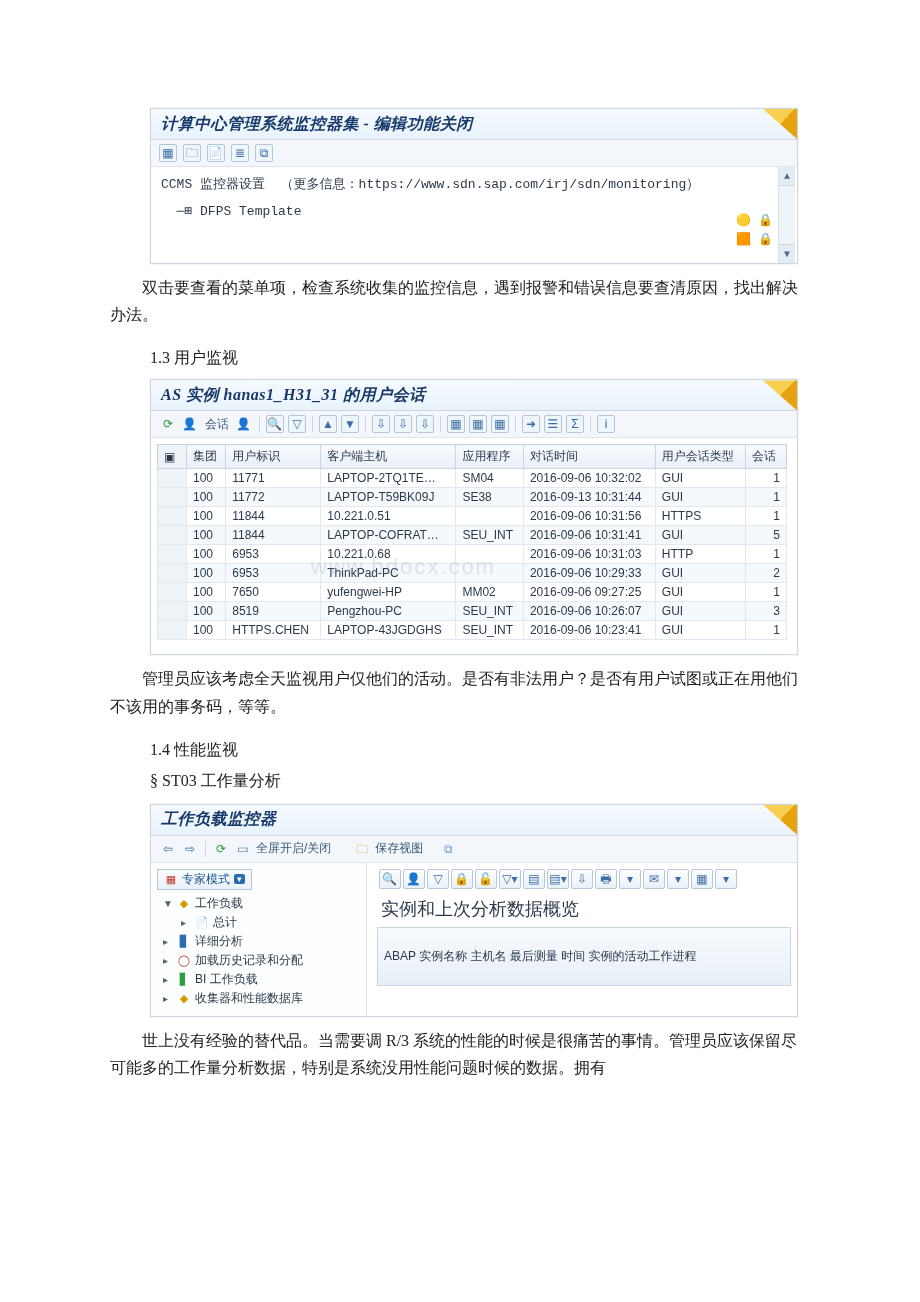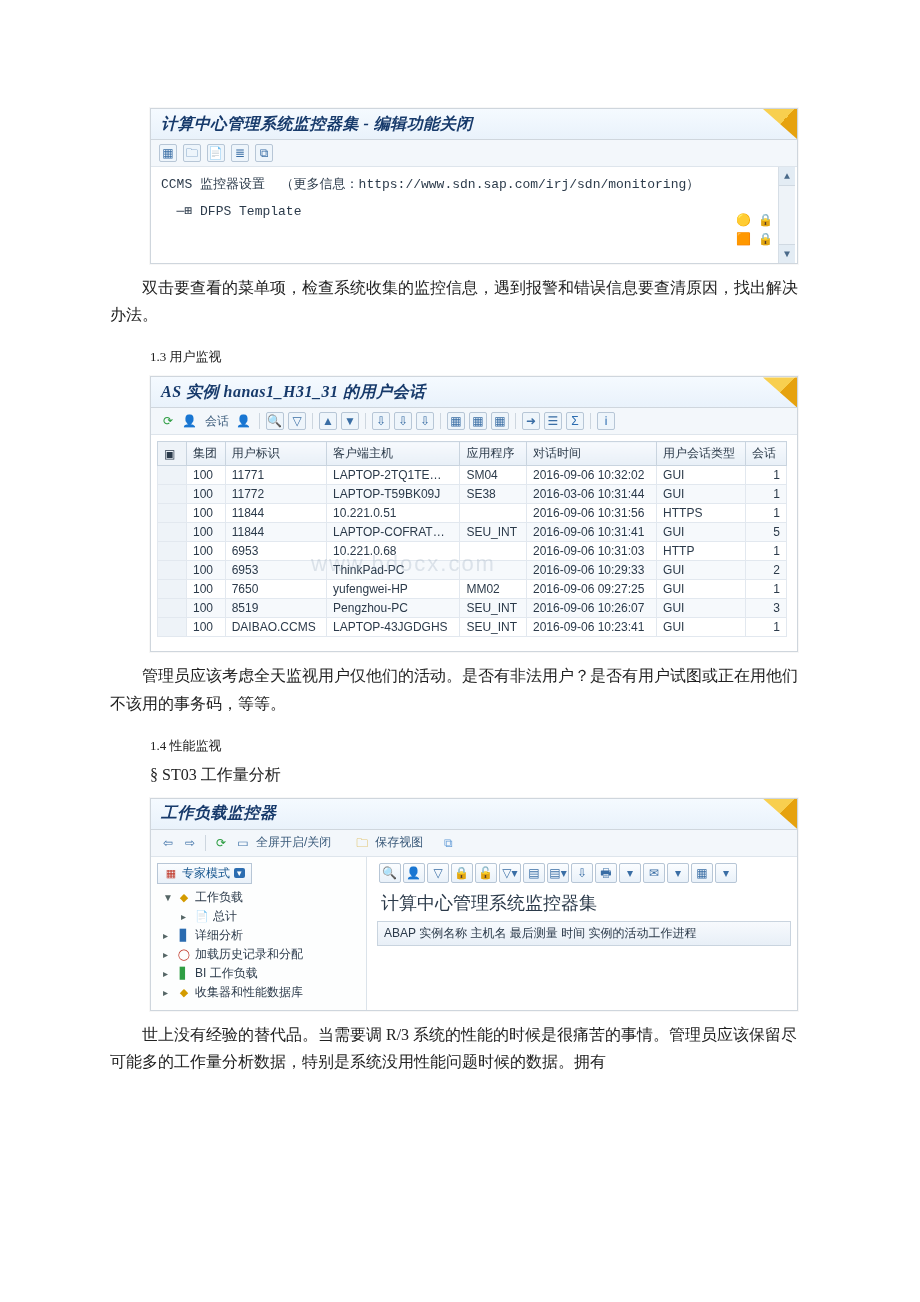--- a/index.html
+++ b/index.html
@@ -93,21 +93,21 @@
   .vscroll .down { bottom:0; border-top:1px solid #d0d9e2; border-bottom:none; }
   .body-text {
     font-family: "Songti SC","SimSun", serif;
     font-size: 16px;
     line-height: 1.7;
     margin: 4px 12px 20px 0;
     text-indent: 2em;
   }
   .sect-num {
     font-family: "Times New Roman", serif;
-    font-size: 13px;
+    font-size: 16px;
     margin: 18px 0 10px 40px;
   }
   .sect-bullet {
     font-family: "Times New Roman", serif;
     font-size: 16px;
     margin: 6px 0 12px 40px;
   }
   
   .sm04-body { padding: 0; }
   .sm04-toolbar {
@@ -191,21 +191,21 @@
   .st03-icons .tb-icon { border-color:#b7c6d6; background:linear-gradient(#fbfdff,#e9f1f9); width:20px; height:18px; }
   .st03-heading {
     font-family: "SimSun", serif;
     font-size: 18px;
     color:#2b3a4a;
     padding: 4px 0 6px 4px;
   }
   .st03-colhead {
     background: linear-gradient(#f7fafd,#e8eff7);
     border:1px solid #c9d4df;
-    padding:3px 6px;
+    padding:20px 6px;
     font-size:12px;
   }
   .sap-toolbar2 {
     display:flex; align-items:center; gap:4px;
     padding:4px 8px;
     background:#f3f7fb;
     border-bottom:1px solid #dee5ec;
     font-family: Arial,sans-serif; font-size:12px; color:#3a5a7a;
   }
   .link-ish { color:#1a5890;text-align:center; }
@@ -316,21 +316,21 @@
               <td>2016-09-06 10:32:02</td>
               <td>GUI</td>
               <td class="rjt">1</td>
             </tr>
             <tr>
               <td class="rowhead"></td>
               <td>100</td>
               <td>11772</td>
               <td>LAPTOP-T59BK09J</td>
               <td>SE38</td>
-              <td>2016-03-06 10:31:44</td>
+              <td>2016-09-13 10:31:44</td>
               <td>GUI</td>
               <td class="rjt">1</td>
             </tr>
             <tr>
               <td class="rowhead"></td>
               <td>100</td>
               <td>11844</td>
               <td>10.221.0.51</td>
               <td></td>
               <td>2016-09-06 10:31:56</td>
@@ -383,21 +383,21 @@
               <td>8519</td>
               <td>Pengzhou-PC</td>
               <td>SEU_INT</td>
               <td>2016-09-06 10:26:07</td>
               <td>GUI</td>
               <td class="rjt">3</td>
             </tr>
             <tr>
               <td class="rowhead"></td>
               <td>100</td>
-              <td>DAIBAO.CCMS</td>
+              <td>HTTPS.CHEN</td>
               <td>LAPTOP-43JGDGHS</td>
               <td>SEU_INT</td>
               <td>2016-09-06 10:23:41</td>
               <td>GUI</td>
               <td class="rjt">1</td>
             </tr>
           </tbody>
       </table>
     </div>
   </div>
@@ -476,21 +476,21 @@
           <span class="tb-icon">▤</span>
           <span class="tb-icon">▤▾</span>
           <span class="tb-icon">⇩</span>
           <span class="tb-icon">🖶</span>
           <span class="tb-icon">▾</span>
           <span class="tb-icon">✉</span>
           <span class="tb-icon">▾</span>
           <span class="tb-icon">▦</span>
           <span class="tb-icon">▾</span>
         </div>
-        <div class="st03-heading">计算中心管理系统监控器集</div>
+        <div class="st03-heading">实例和上次分析数据概览</div>
         <div class="st03-colhead">ABAP 实例名称 主机名   最后测量   时间 实例的活动工作进程</div>
       </div>
     </div>
   </div>
 
   <p class="body-text">世上没有经验的替代品。当需要调 R/3 系统的性能的时候是很痛苦的事情。管理员应该保留尽可能多的工作量分析数据，特别是系统没用性能问题时候的数据。拥有</p>
 
 </div>
 
 </body></html>

